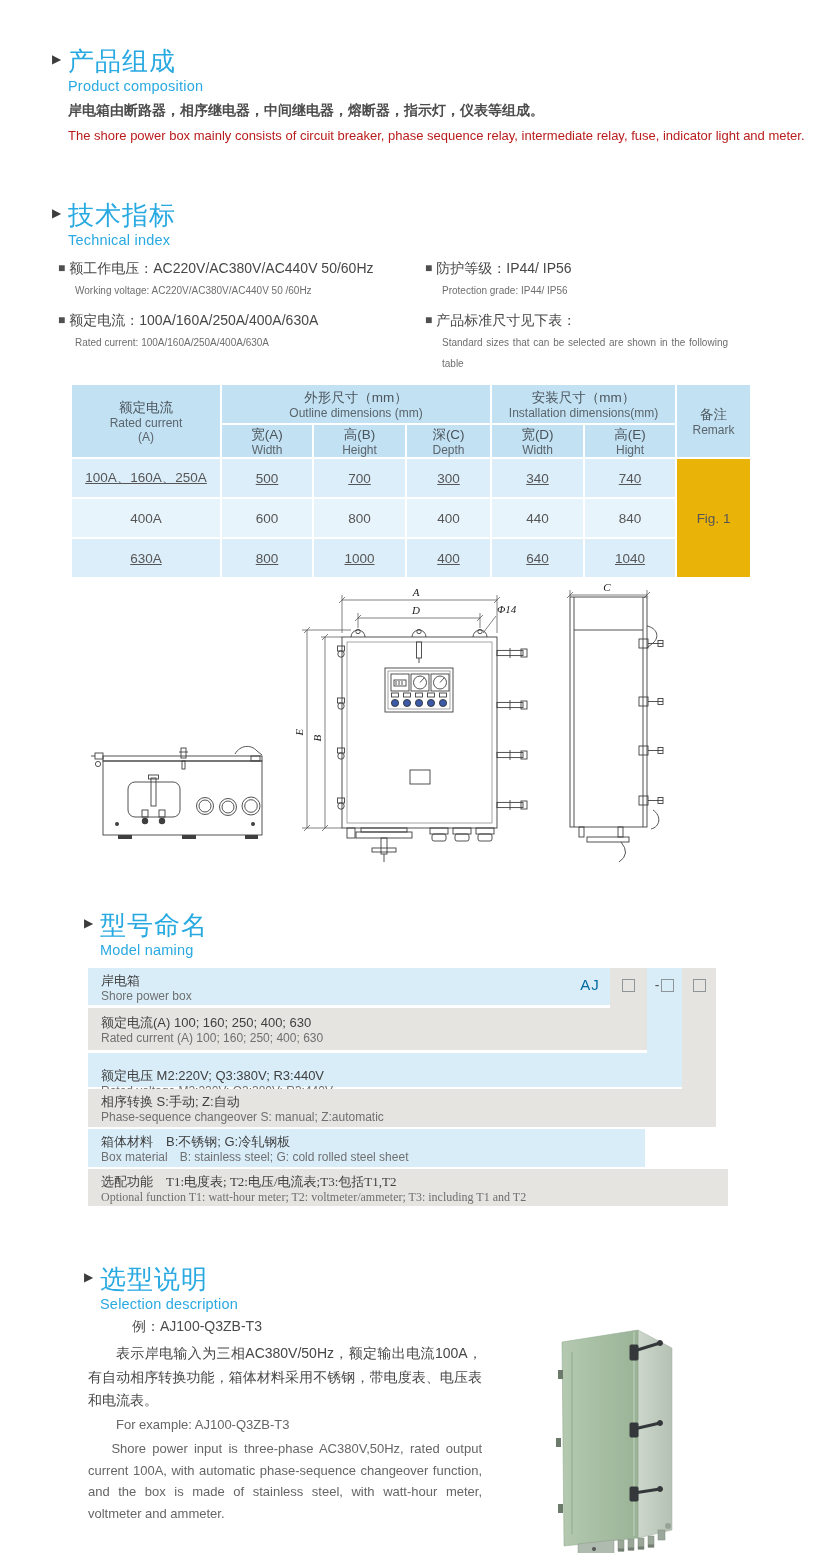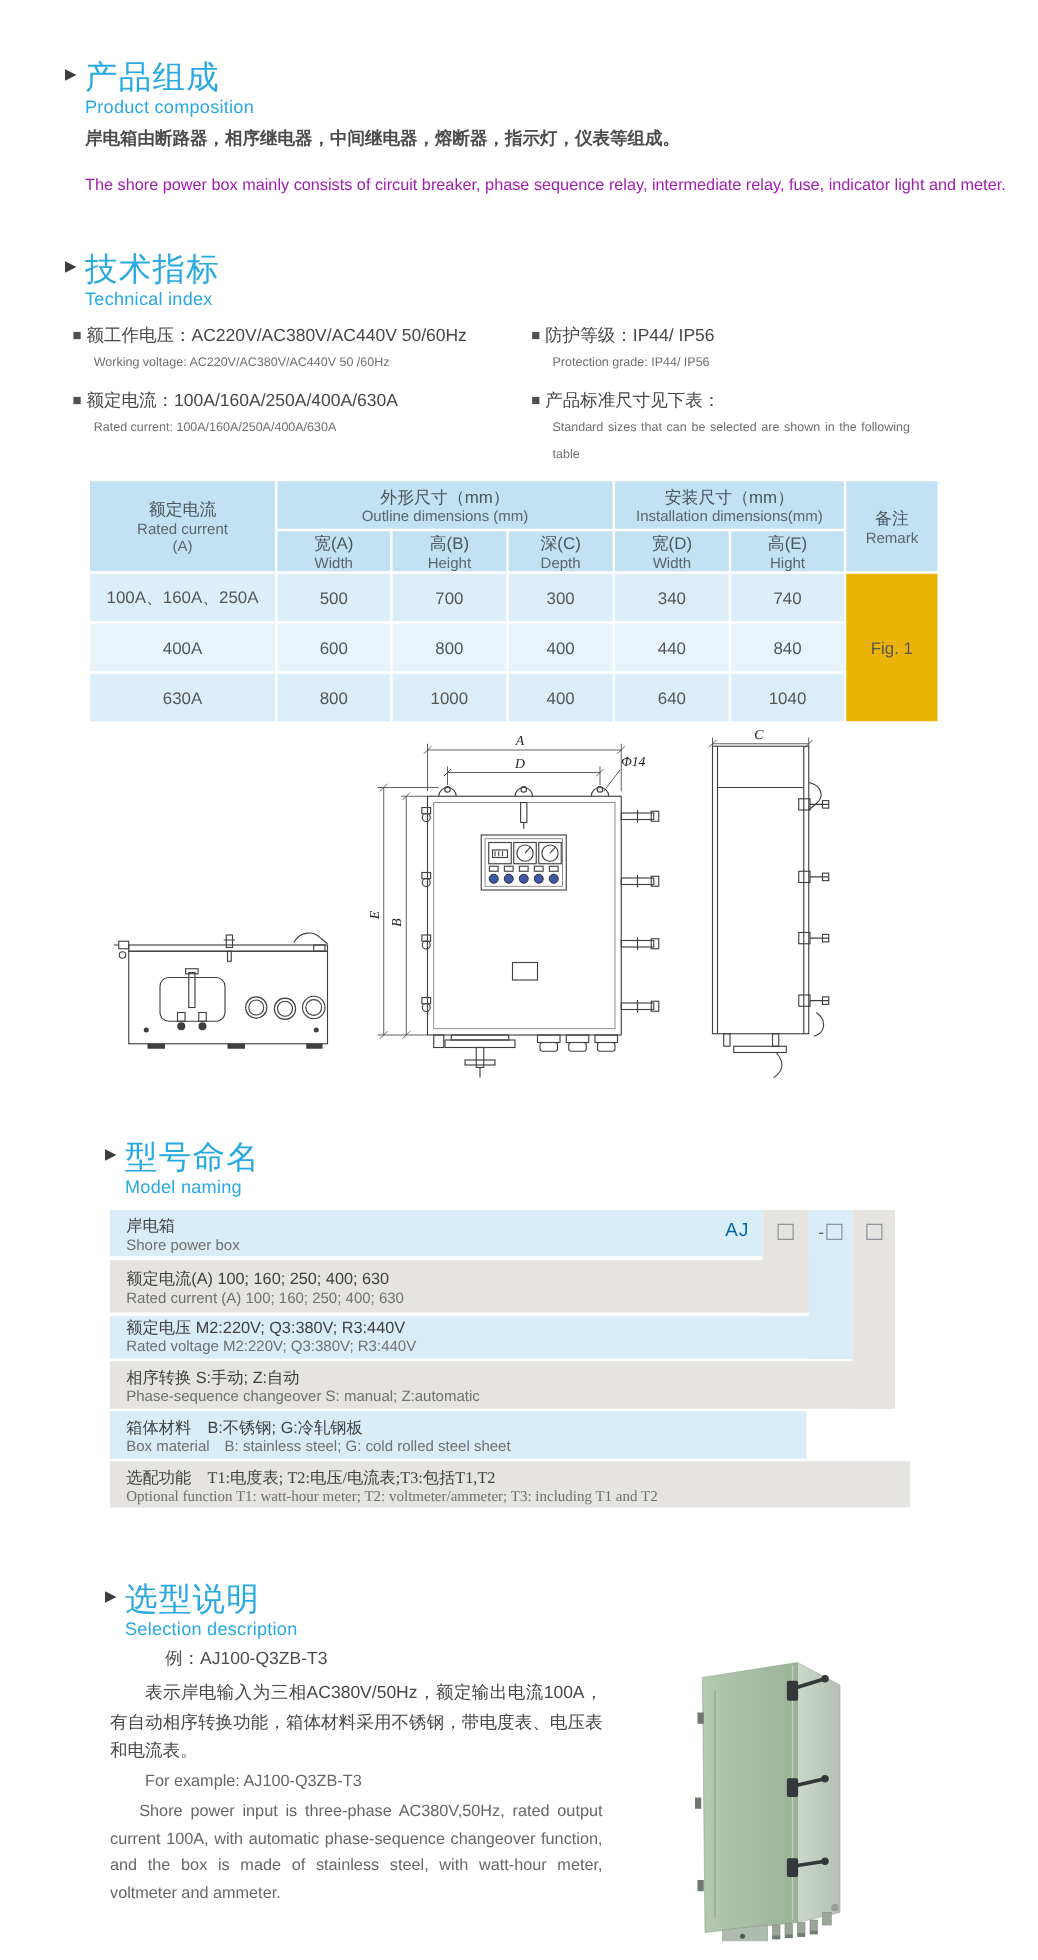--- a/index.html
+++ b/index.html
@@ -7,35 +7,35 @@
   body { font-family:"Liberation Sans", sans-serif; color:#4a4a4a; }
   #page { position:relative; width:830px; height:1568px; background:#fff; overflow:hidden; }
 
   
   .sec-head { position:absolute; }
   .sec-arrow { position:absolute; left:-16px; top:7px; font-size:12px; color:#3c3c3c; line-height:1; }
   .sec-title { font-size:26px; color:#29a9e1; letter-spacing:1px; line-height:30px; }
   .sec-sub { font-size:14.5px; color:#29a9e1; margin-top:2px; letter-spacing:0.2px; }
 
   .zh-body { font-size:14px; color:#4c4c4c;font-weight:bold; }
-  .en-body { font-size:13px; color:#a21caf;margin-top:12px; }
+  .en-body { font-size:13px; color:#b91c1c; }
 
   
   .spec-col { position:absolute; }
   .spec-item { margin-bottom:8px; }
   .spec-zh { font-size:14px; color:#474747; line-height:23px; }
   .spec-bullet { display:inline-block; font-size:12px; color:#4f4f4f; margin-right:4px; transform:translateY(-1px); }
   .spec-en { font-size:10px; color:#6e6e6e; line-height:21px; padding-left:17px; margin-top:0; }
   .spec-en.wrap { width:303px; text-align:justify; }
 
   
   table.dims { position:absolute; left:70px; top:383px; width:680px; border-collapse:collapse; table-layout:fixed; }
   table.dims td, table.dims th { border:2px solid #fff; text-align:center; vertical-align:middle; font-weight:normal; }
   .th-bg { background:#c2e1f3; color:#4b555c; }
-  .row-a { background:#dcEEfa; background:#dceefa; }
+  .row-a { background:#dcEEfa; background:#dceefa;text-decoration:underline; }
   .row-b { background:#e8f4fc; }
   .cell-remark { background:#eab308; }
   .h-zh { display:block; font-size:13.5px; line-height:17px; color:#4b555c; }
   .h-en { display:block; font-size:12px; line-height:14px; color:#5b656c; }
   .d-val { font-size:13.5px; color:#565656; }
   tr.gr { height:40px; } tr.sr { height:34px; } tr.dr { height:40px; }
 
   
   .ln { stroke:#3f3f3f; fill:none; stroke-width:0.9; }
   .lt { stroke:#6a6a6a; fill:none; stroke-width:0.6; }
@@ -393,21 +393,21 @@
       <div class="zh">岸电箱</div>
       <div class="en">Shore power box</div>
     </div>
     <span class="code-prefix">AJ</span>
 
     <div class="mrow mgray" style="top:40px; width:559px; height:42px;">
       <div class="zh" style="padding-top:6px;">额定电流(A)  100; 160; 250; 400; 630</div>
       <div class="en">Rated current (A) 100; 160; 250; 400; 630</div>
     </div>
     <div class="mrow mblue" style="top:85px; width:594px; height:34px;">
-      <div class="zh" style="padding-top:0;">额定电压  M2:220V;  Q3:380V;  R3:440V</div>
+      <div class="zh" style="padding-top:14px;">额定电压  M2:220V;  Q3:380V;  R3:440V</div>
       <div class="en">Rated voltage  M2:220V;  Q3:380V;  R3:440V</div>
     </div>
     <div class="mrow mgray" style="top:121px; width:628px; height:38px;">
       <div class="zh">相序转换  S:手动; Z:自动</div>
       <div class="en">Phase-sequence changeover  S: manual;  Z:automatic</div>
     </div>
     <div class="mrow mblue" style="top:161px; width:557px; height:38px;">
       <div class="zh">箱体材料　B:不锈钢;  G:冷轧钢板</div>
       <div class="en">Box material　B: stainless steel; G: cold rolled steel sheet</div>
     </div>

